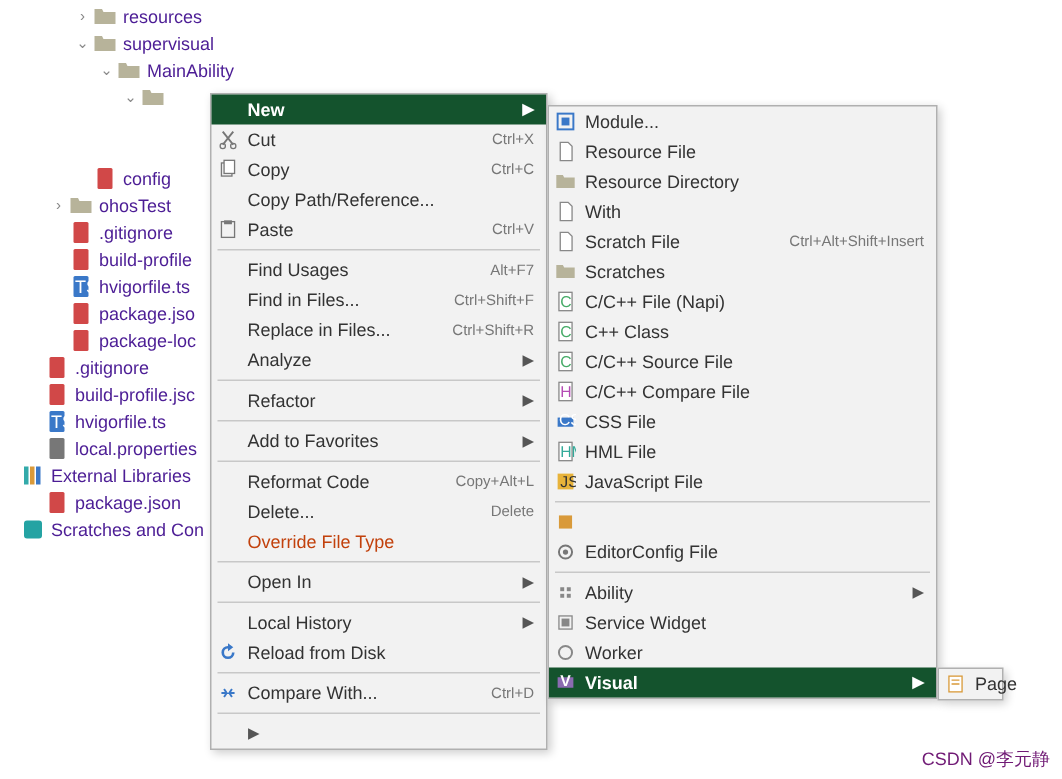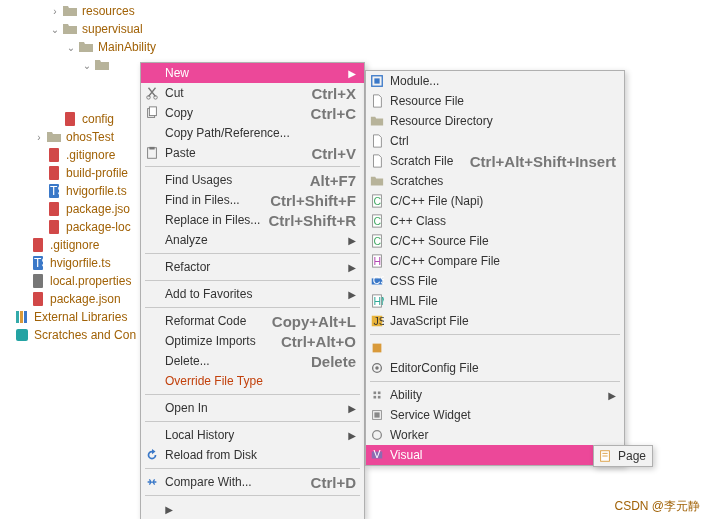--- a/index.html
+++ b/index.html
@@ -3,38 +3,38 @@
 <meta charset="utf-8">
 <style>
 * { margin: 0; padding: 0; box-sizing: border-box; font-family: "Microsoft YaHei", Arial, sans-serif; font-size: 12px; }
 body { background: #fff; width: 708px; height: 519px; overflow: hidden; position: relative; color: #333; }
 
 .tree { position: absolute; left: 0; top: 0; width: 200px; padding-top: 2px; }
 .tree-row { display: flex; align-items: center; height: 18px; white-space: nowrap; }
 .indent { display: inline-block; width: 16px; }
 .arrow { width: 14px; text-align: center; color: #888; font-size: 10px; cursor: pointer; }
 .icon { width: 16px; height: 16px; display: inline-flex; align-items: center; justify-content: center; margin-right: 4px; }
-.label { color: #a16207; }
+.label { color: #4c1d95; }
 
 .context-menu { position: absolute; background: #f2f2f2; border: 1px solid #b0b0b0; box-shadow: 2px 2px 6px rgba(0,0,0,0.2); }
 .cm1 { left: 140px; top: 62px; width: 225px; }
 .cm2 { left: 365px; top: 70px; width: 260px; }
-.cm3 { left: 593px; top: 445px; width: 60px; }
+.cm3 { left: 625px; top: 445px; width: 44px; }
 
 .menu-item { display: flex; align-items: center; height: 20px; padding: 0 8px 0 4px; cursor: default; }
-.menu-item.hl { background: #ec4899; color: #fff; }
+.menu-item.hl { background: #14532d; color: #fff; font-weight: bold; }
 .menu-item.disabled { color: #c2410c; }
 .menu-icon { width: 18px; height: 16px; display: inline-flex; align-items: center; justify-content: center; }
 .menu-label { flex: 1; padding-left: 2px; }
-.shortcut { color: #777; font-size: 15px; font-weight: bold; }
+.shortcut { color: #777; font-size: 10px; }
 .sub-arrow { width: 10px; text-align: right; color: #555; font-size: 10px; }
 .menu-item.hl .sub-arrow { color: #fff; }
 .menu-sep { height: 1px; background: #c8c8c8; margin: 3px 4px; }
 
-.watermark { position: absolute; right: 8px; bottom: 4px; color: #a16207; font-size: 12px; margin-left: 28px; }
+.watermark { position: absolute; right: 8px; bottom: 4px; color: #701a75; font-size: 12px; margin-left: 28px; }
 
 
 .ico-folder { fill: #b7b39a; }
 .ico-red { fill: #d14848; }
 .ico-blue { fill: #3a78c8; }
 .ico-gray { fill: #777; }
 .ico-teal { fill: #24a3a3; }
 .ico-js { fill: #e8b33a; }
 </style>
 </head>
@@ -197,58 +197,68 @@
           <rect class="ico-red" x="3" y="1" width="10" height="14" rx="1"></rect>
         </svg>
       </span>
       <span class="label">.gitignore</span>
     </div>
     <div class="tree-row">
       <span class="indent"></span>
       <span class="arrow"></span>
       <span class="icon">
         <svg viewBox="0 0 16 16">
+          <rect class="ico-red" x="3" y="1" width="10" height="14" rx="1"></rect>
+        </svg>
+      </span>
+      <span class="label">build-profile.jsc</span>
+    </div>
+    <div class="tree-row">
+      <span class="indent"></span>
+      <span class="arrow"></span>
+      <span class="icon">
+        <svg viewBox="0 0 16 16">
           <rect class="ico-blue" x="3" y="1" width="10" height="14" rx="1"></rect>
           <text x="4" y="12" font-size="7" fill="#fff">TS</text>
         </svg>
       </span>
       <span class="label">hvigorfile.ts</span>
     </div>
     <div class="tree-row">
       <span class="indent"></span>
       <span class="arrow"></span>
       <span class="icon">
         <svg viewBox="0 0 16 16">
           <rect class="ico-gray" x="3" y="1" width="10" height="14" rx="1"></rect>
         </svg>
       </span>
       <span class="label">local.properties</span>
-    </div>
-    <div class="tree-row">
-      <span class="indent"></span>
-      <span class="arrow"></span>
-      <span class="icon">
-        <svg viewBox="0 0 16 16">
-          <rect class="ico-red" x="3" y="1" width="10" height="14" rx="1"></rect>
-        </svg>
-      </span>
-      <span class="label">package.json</span>
     </div>
     <div class="tree-row">
       <span class="arrow"></span>
       <span class="icon">
         <svg viewBox="0 0 16 16">
           <rect x="2" y="2" width="3" height="12" fill="#3aa"></rect>
           <rect x="6" y="2" width="3" height="12" fill="#d99a3a"></rect>
           <rect x="10" y="2" width="3" height="12" fill="#3a78c8"></rect>
         </svg>
       </span>
       <span class="label">External Libraries</span>
     </div>
     <div class="tree-row">
+      <span class="indent"></span>
+      <span class="arrow"></span>
+      <span class="icon">
+        <svg viewBox="0 0 16 16">
+          <rect class="ico-red" x="3" y="1" width="10" height="14" rx="1"></rect>
+        </svg>
+      </span>
+      <span class="label">package.json</span>
+    </div>
+    <div class="tree-row">
       <span class="arrow"></span>
       <span class="icon">
         <svg viewBox="0 0 16 16">
           <rect class="ico-teal" x="2" y="2" width="12" height="12" rx="2"></rect>
         </svg>
       </span>
       <span class="label">Scratches and Con</span>
     </div>
   </div>
 
@@ -333,25 +343,20 @@
       <span class="sub-arrow">▶</span>
     </div>
     <div class="menu-sep"></div>
     <div class="menu-item">
       <span class="menu-icon"></span>
       <span class="menu-label">Reformat Code</span>
       <span class="shortcut">Copy+Alt+L</span>
     </div>
     <div class="menu-item">
       <span class="menu-icon"></span>
-      <span class="menu-label">Optimize Imports</span>
-      <span class="shortcut">Ctrl+Alt+O</span>
-    </div>
-    <div class="menu-item">
-      <span class="menu-icon"></span>
       <span class="menu-label">Delete...</span>
       <span class="shortcut">Delete</span>
     </div>
     <div class="menu-item disabled">
       <span class="menu-icon"></span>
       <span class="menu-label">Override File Type</span>
     </div>
     <div class="menu-sep"></div>
     <div class="menu-item">
       <span class="menu-icon"></span>
@@ -426,21 +431,21 @@
       <span class="menu-label">Resource Directory</span>
     </div>
     <div class="menu-item">
       <span class="menu-icon">
         <span class="icon">
           <svg viewBox="0 0 16 16">
             <path d="M4 1h6l3 3v11H4z" fill="#fff" stroke="#888"></path>
           </svg>
         </span>
       </span>
-      <span class="menu-label">Ctrl</span>
+      <span class="menu-label">With</span>
     </div>
     <div class="menu-item">
       <span class="menu-icon">
         <span class="icon">
           <svg viewBox="0 0 16 16">
             <path d="M4 1h6l3 3v11H4z" fill="#fff" stroke="#888"></path>
           </svg>
         </span>
       </span>
       <span class="menu-label">Scratch File</span>

